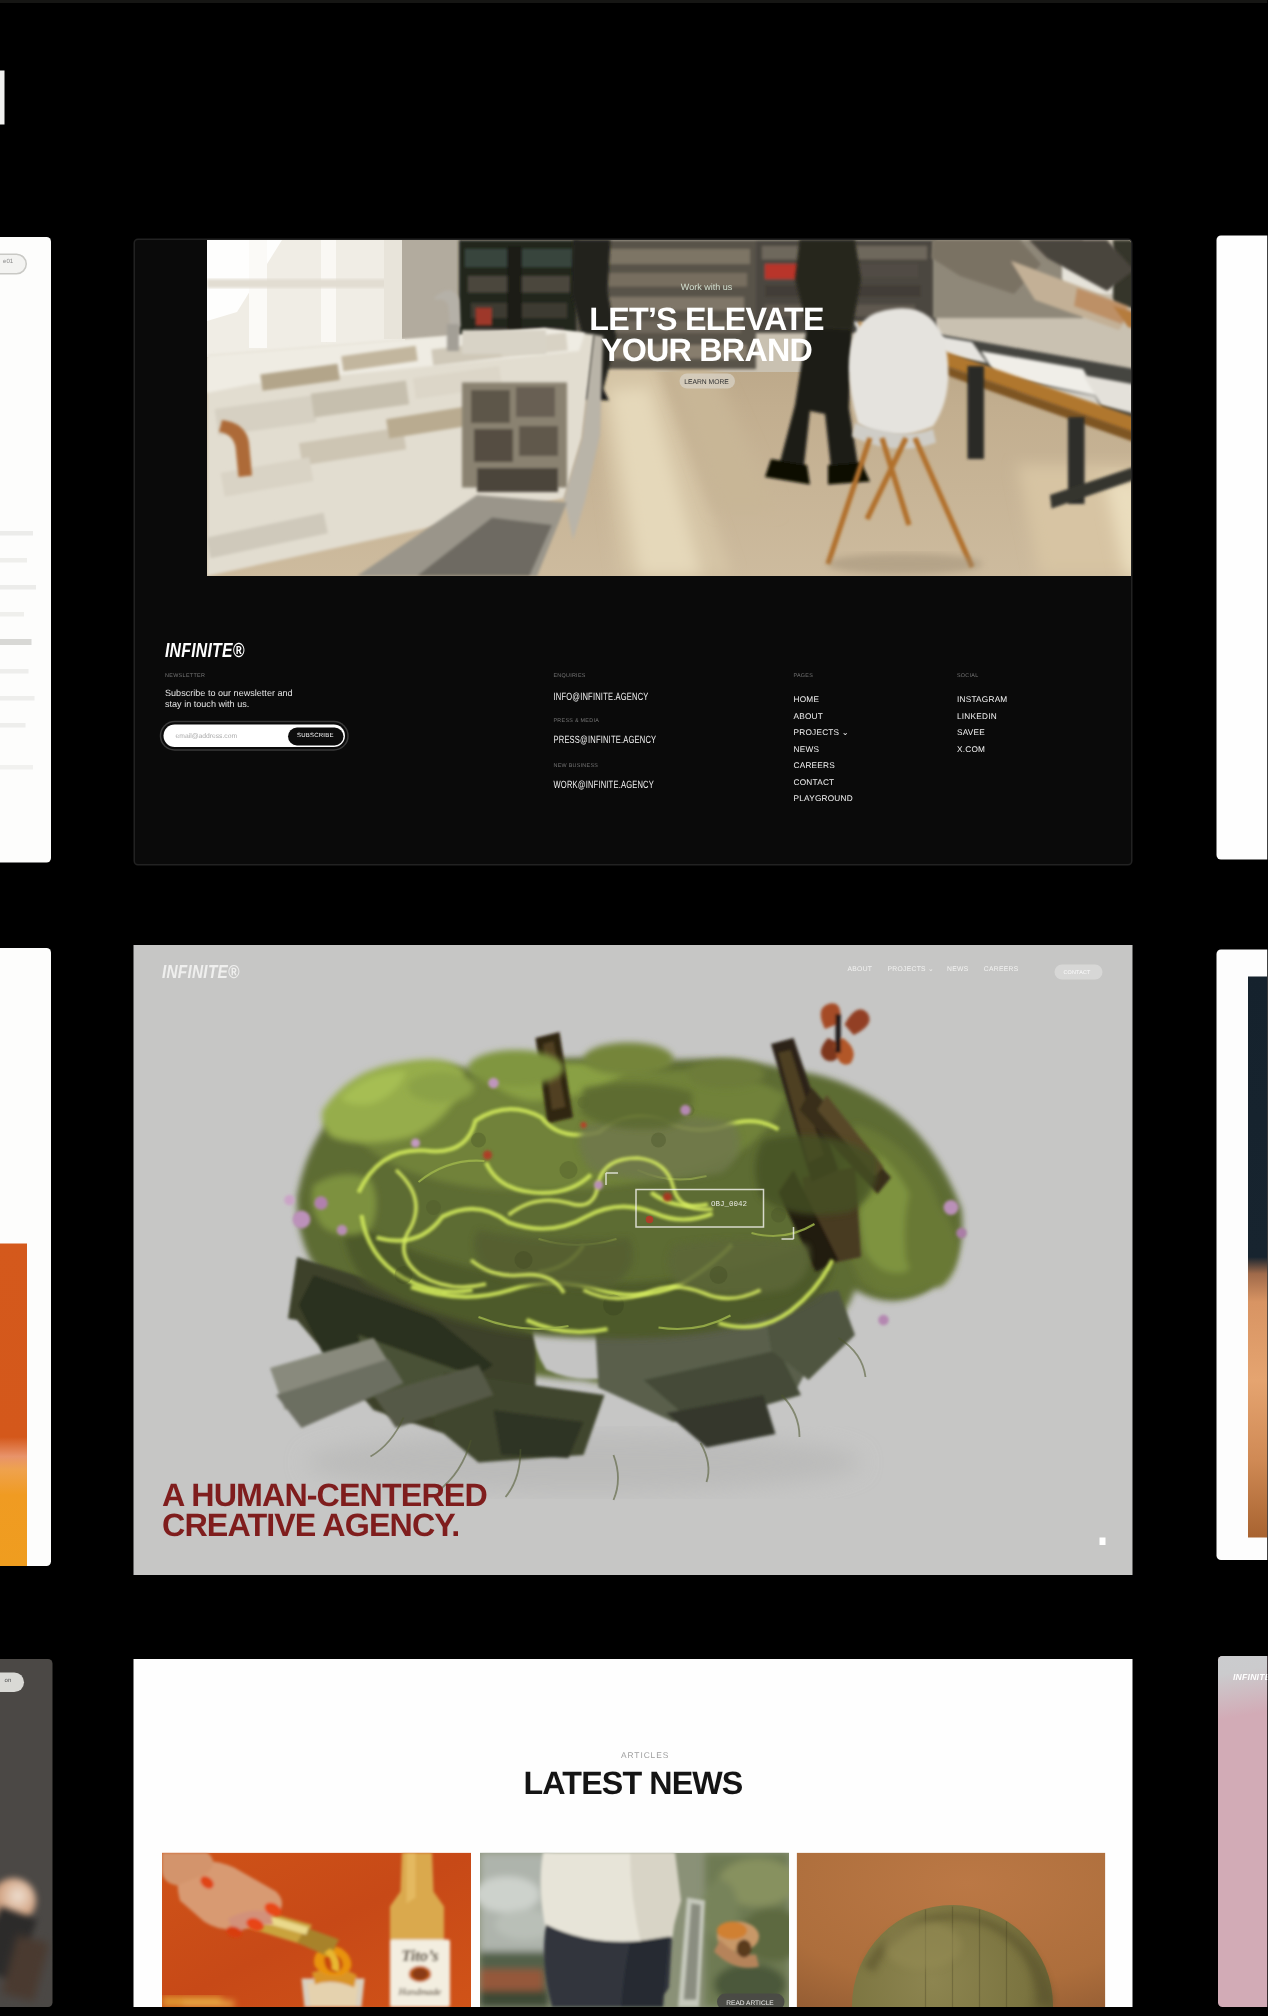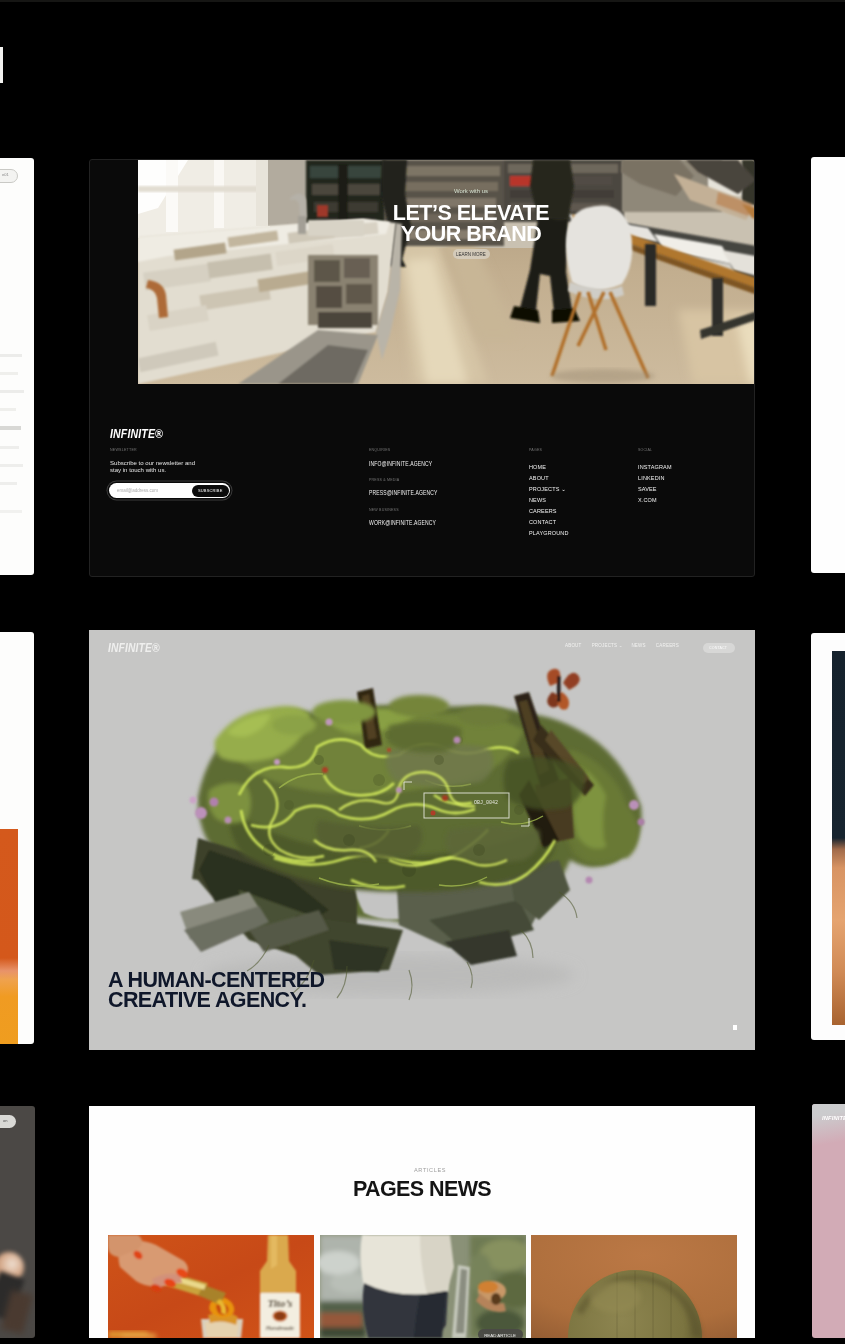--- a/index.html
+++ b/index.html
@@ -438,30 +438,30 @@
 
       <g stroke="#f8f8f4" stroke-width="1" fill="none" opacity="0.8">
         <rect x="335" y="163" width="85" height="25"></rect>
         <path d="M315,152 l8,0 M315,152 l0,8 M432,196 l8,0 M440,188 l0,8"></path>
       </g>
       <circle cx="344" cy="183" r="2.5" fill="#c03a20"></circle>
       <text x="385" y="174" font-size="5" fill="#fff" font-family="Liberation Mono" opacity="0.85">OBJ_0042</text>
     </svg>
   </div>
 
-  <div class="abs" style="left:19px;top:340px;font-size:21.5px;line-height:20px;color:#0f172a;font-weight:bold;letter-spacing:-0.6px;">A HUMAN-CENTERED<br>CREATIVE AGENCY.</div>
+  <div class="abs" style="left:19px;top:357px;font-size:21.5px;line-height:20px;color:#7f1d1d;font-weight:bold;letter-spacing:-0.6px;">A HUMAN-CENTERED<br>CREATIVE AGENCY.</div>
 
   <div class="abs" style="left:644px;top:395px;width:4px;height:5px;background:#fff;"></div>
 </div>
 
 <div class="card" style="left:89px;top:1106px;width:666px;height:232px;background:#fefefe;">
 
   <div class="abs tiny" style="left:325px;top:61px;font-size:9px;color:#9d9d9d;transform:scale(0.62);letter-spacing:1px;">ARTICLES</div>
 
-  <div class="abs" style="left:0;top:71px;width:666px;text-align:center;font-size:21.5px;color:#141414;font-weight:bold;letter-spacing:-0.6px;">PAGES NEWS</div>
+  <div class="abs" style="left:0;top:71px;width:666px;text-align:center;font-size:21.5px;color:#141414;font-weight:bold;letter-spacing:-0.6px;">LATEST NEWS</div>
 
   <div class="abs" style="left:19px;top:129px;width:206px;height:103px;overflow:hidden;">
     <svg width="206" height="103" viewBox="0 0 206 103">
       <defs>
         <filter id="cb1">
             <feGaussianBlur stdDeviation="1"></feGaussianBlur>
           </filter>
         <filter id="cb2">
             <feGaussianBlur stdDeviation="2.5"></feGaussianBlur>
           </filter>

